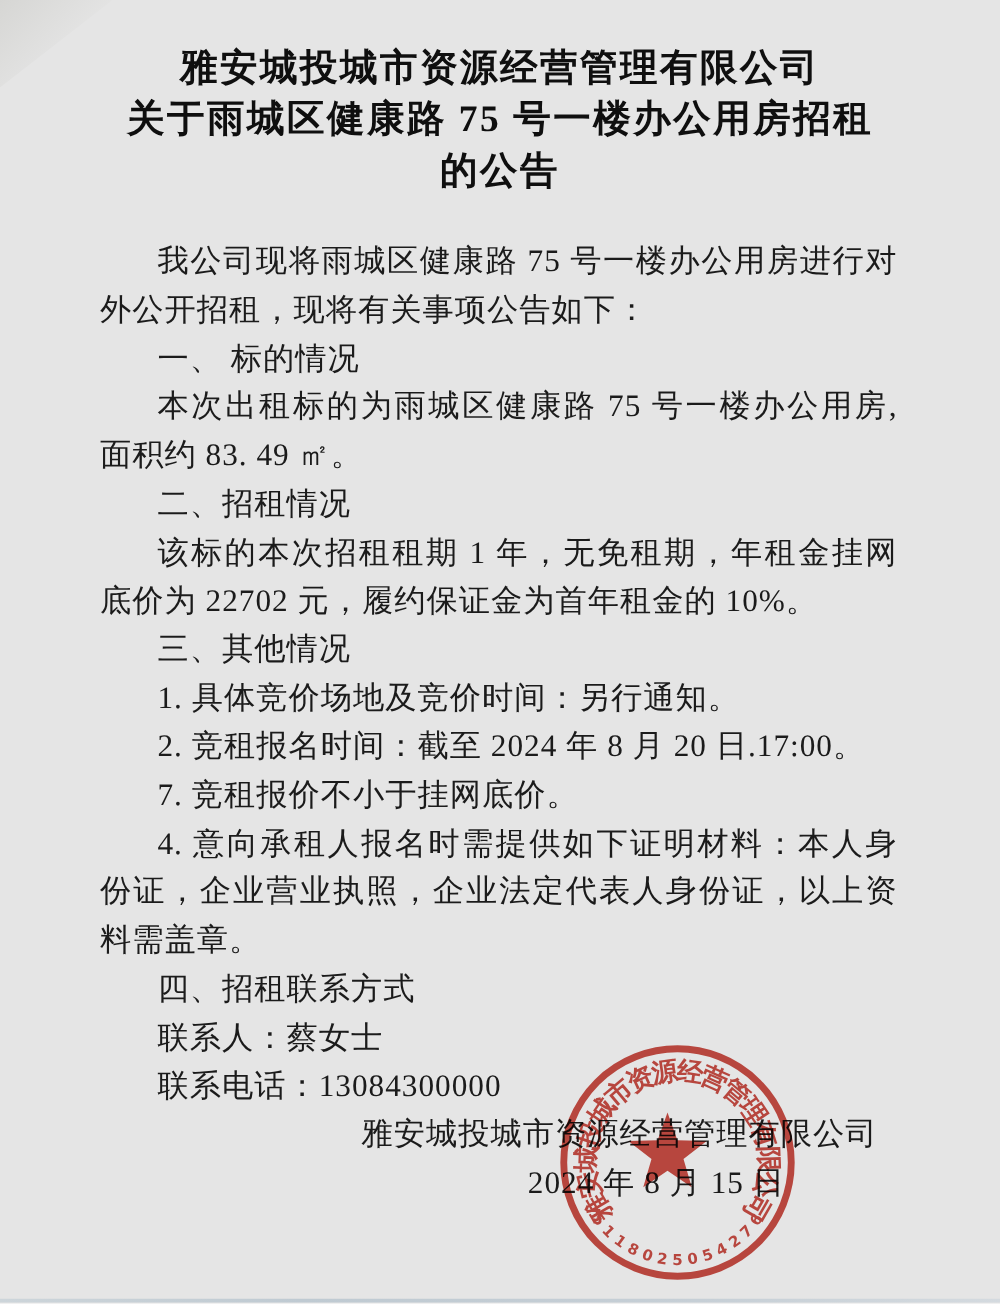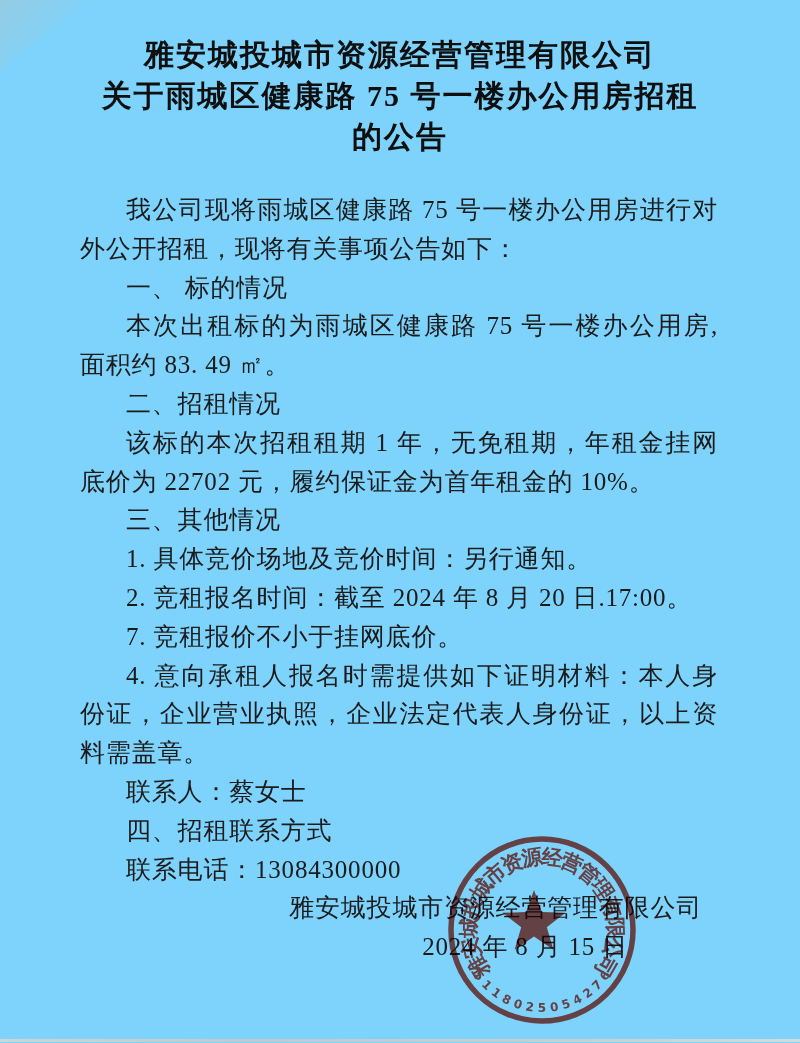--- a/index.html
+++ b/index.html
@@ -1,20 +1,20 @@
 <!DOCTYPE html>
 <html><head>
 <meta charset="utf-8">
 <style>
   html, body { margin: 0; padding: 0; background: #ffffff; }
   .page {
     position: relative;
     width: 800px;
     height: 1043px;
-    background: #7dd3fc;
+    background: #e5e5e5;
     overflow: hidden;
     font-family: "Liberation Serif", "DejaVu Serif", serif;
     color: #1b1b1b;
   }
   .corner-artifact {
     position: absolute;
     top: 0; left: 0;
     width: 90px; height: 70px;
     background: linear-gradient(135deg, rgba(190,190,184,0.38), rgba(255,255,255,0) 65%);
     clip-path: polygon(0 0, 100% 0, 0 100%);
@@ -86,22 +86,22 @@
     <p class="para">我公司现将雨城区健康路 75 号一楼办公用房进行对外公开招租，现将有关事项公告如下：</p>
     <p class="para">一、 标的情况</p>
     <p class="para">本次出租标的为雨城区健康路 75 号一楼办公用房, 面积约 83. 49 ㎡。</p>
     <p class="para">二、招租情况</p>
     <p class="para">该标的本次招租租期 1 年，无免租期，年租金挂网底价为 22702 元，履约保证金为首年租金的 10%。</p>
     <p class="para">三、其他情况</p>
     <p class="para">1. 具体竞价场地及竞价时间：另行通知。</p>
     <p class="para">2. 竞租报名时间：截至 2024 年 8 月 20 日.17:00。</p>
     <p class="para">7. 竞租报价不小于挂网底价。</p>
     <p class="para">4. 意向承租人报名时需提供如下证明材料：本人身份证，企业营业执照，企业法定代表人身份证，以上资料需盖章。</p>
+    <p class="para">四、招租联系方式</p>
     <p class="para">联系人：蔡女士</p>
-    <p class="para">四、招租联系方式</p>
     <p class="para">联系电话：13084300000</p>
     <p class="para sig-company">雅安城投城市资源经营管理有限公司</p>
     <p class="para sig-date">2024 年 8 月 15 日</p>
   </div>
 
   <svg id="seal-svg" class="seal" viewBox="0 0 202 202">
       <circle cx="101" cy="101" r="91" fill="none" stroke="#c5352b" stroke-width="5.5"></circle>
       <polygon points="93.0,61.0 85.1,83.1 61.6,83.8 80.2,98.2 73.6,120.7 93.0,107.5 112.4,120.7 105.8,98.2 124.4,83.8 100.9,83.1" fill="#c5352b"></polygon>
       <text transform="translate(43.8,134.0) rotate(-120.0)" text-anchor="middle" fill="#c5352b" font-size="21" font-weight="bold" font-family="&quot;Liberation Serif&quot;,&quot;DejaVu Serif&quot;,serif">雅</text>
       <text transform="translate(37.0,117.0) rotate(-104.0)" text-anchor="middle" fill="#c5352b" font-size="21" font-weight="bold" font-family="&quot;Liberation Serif&quot;,&quot;DejaVu Serif&quot;,serif">安</text>

